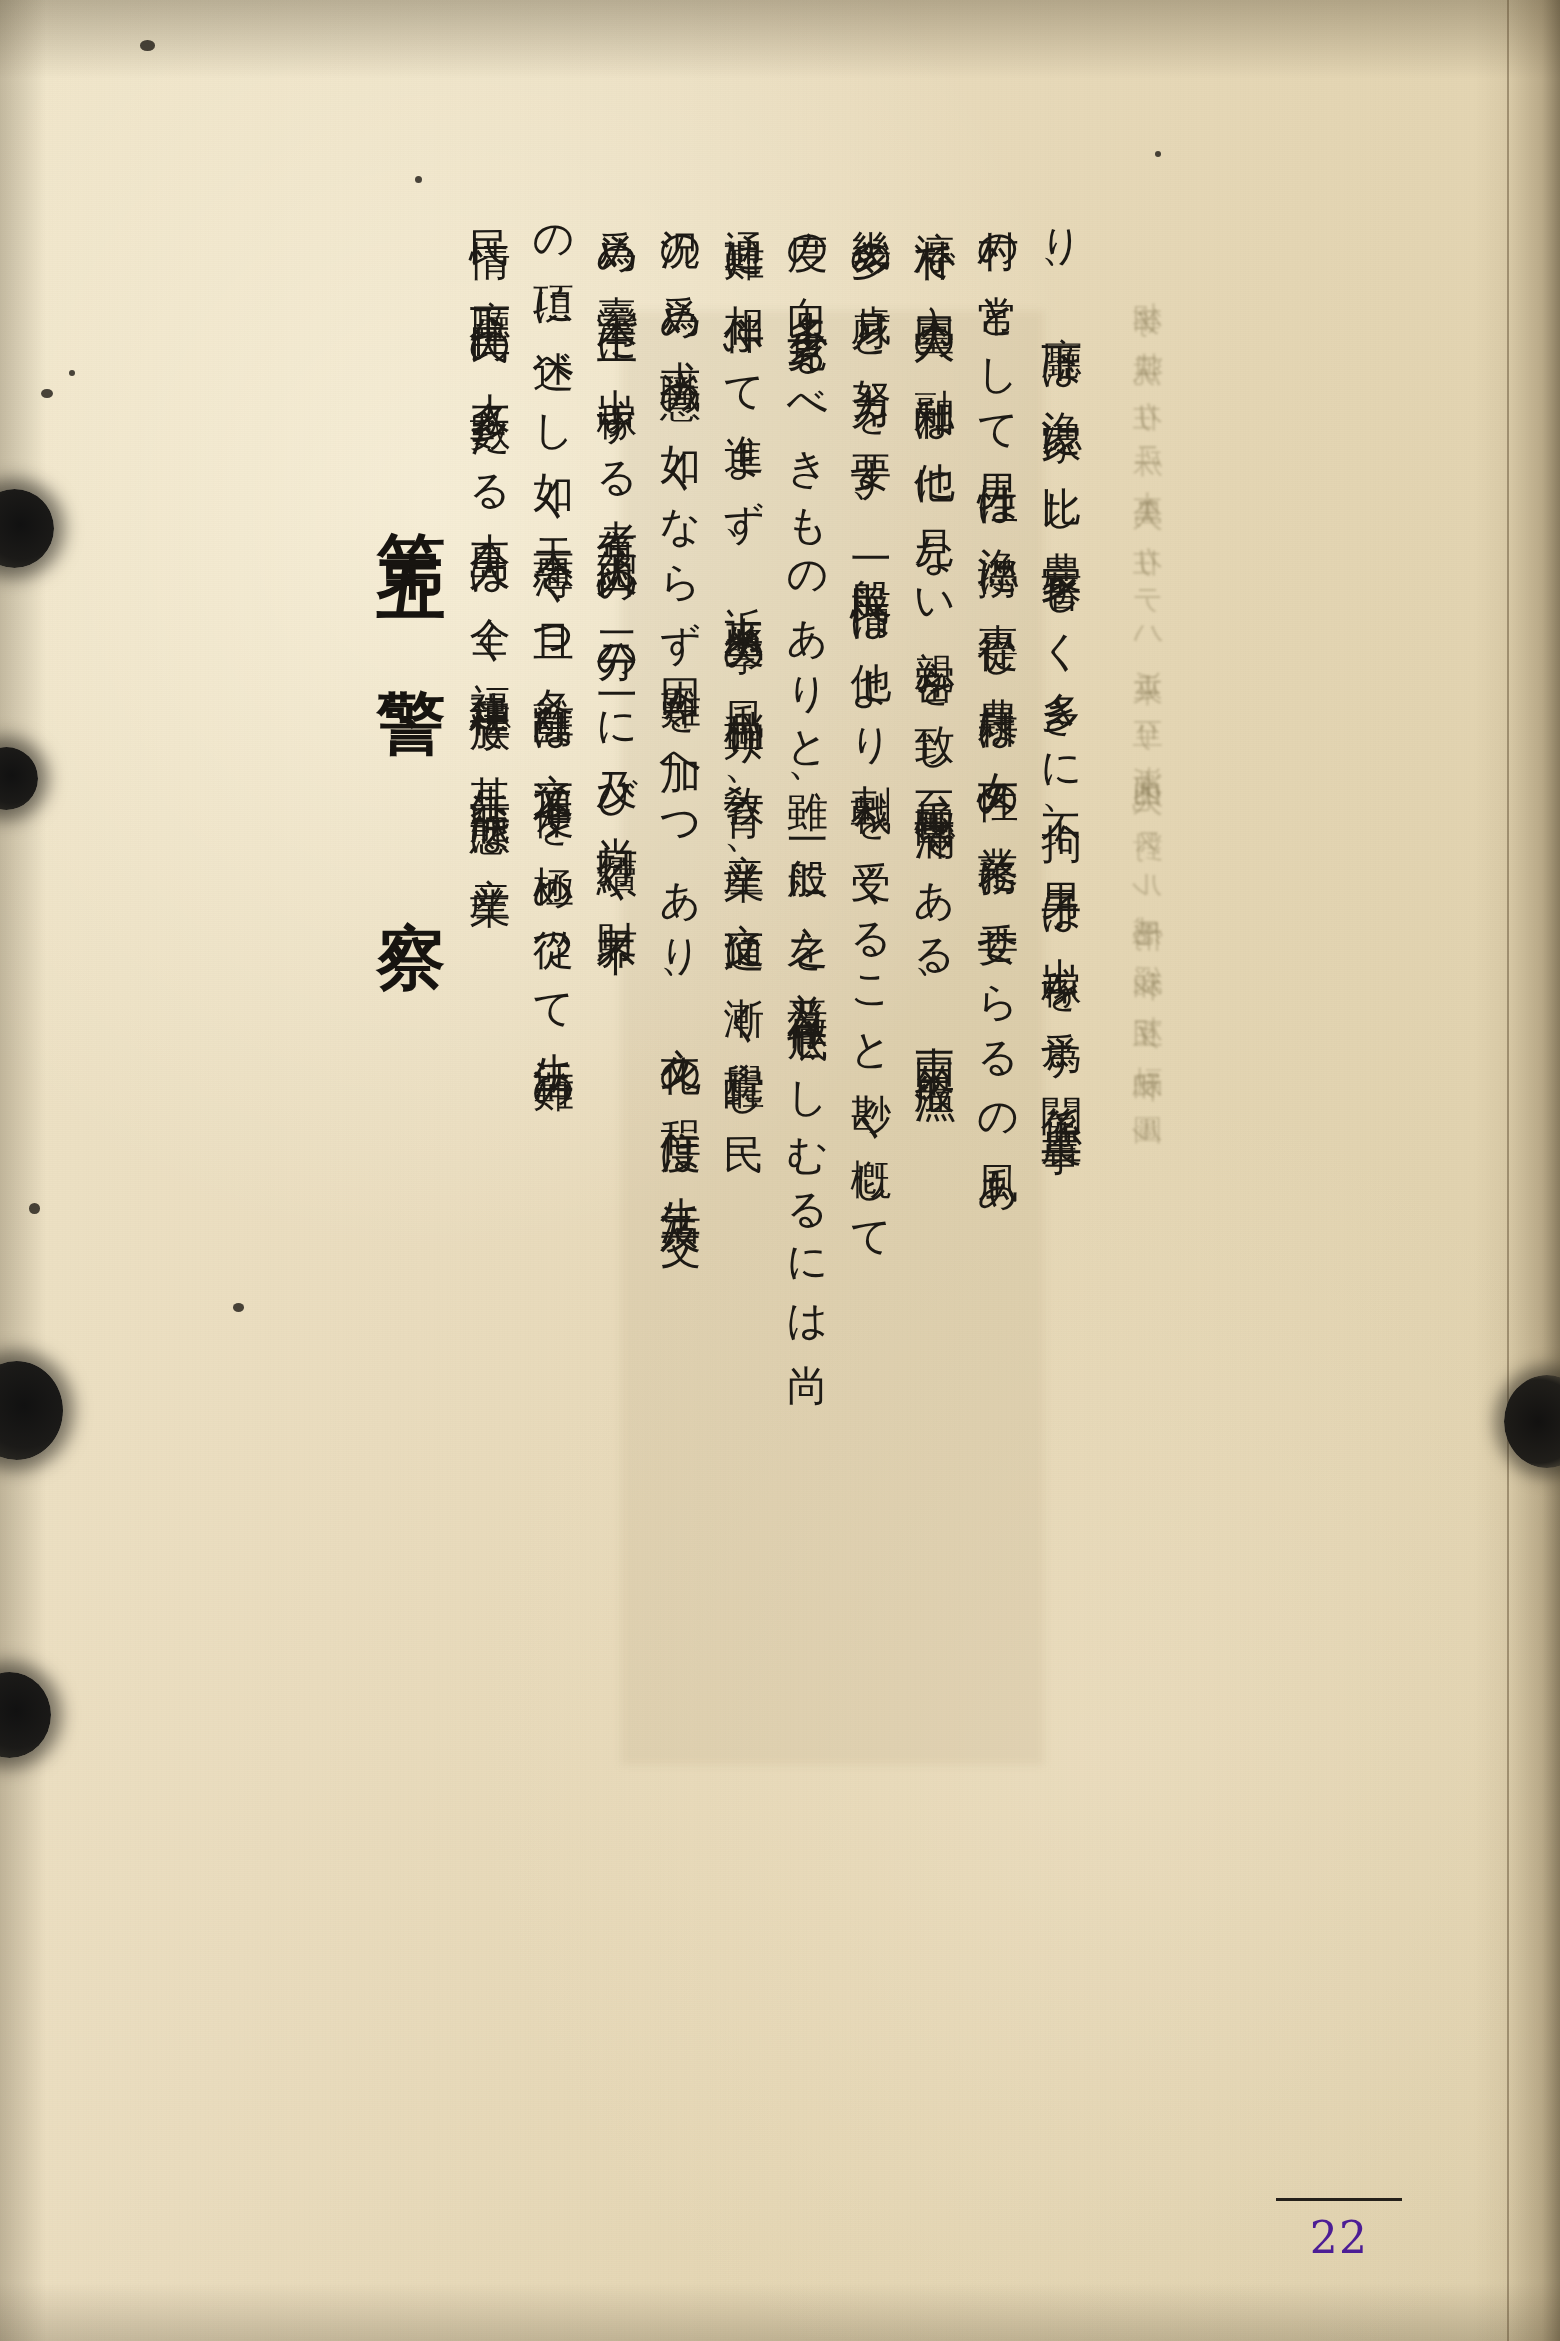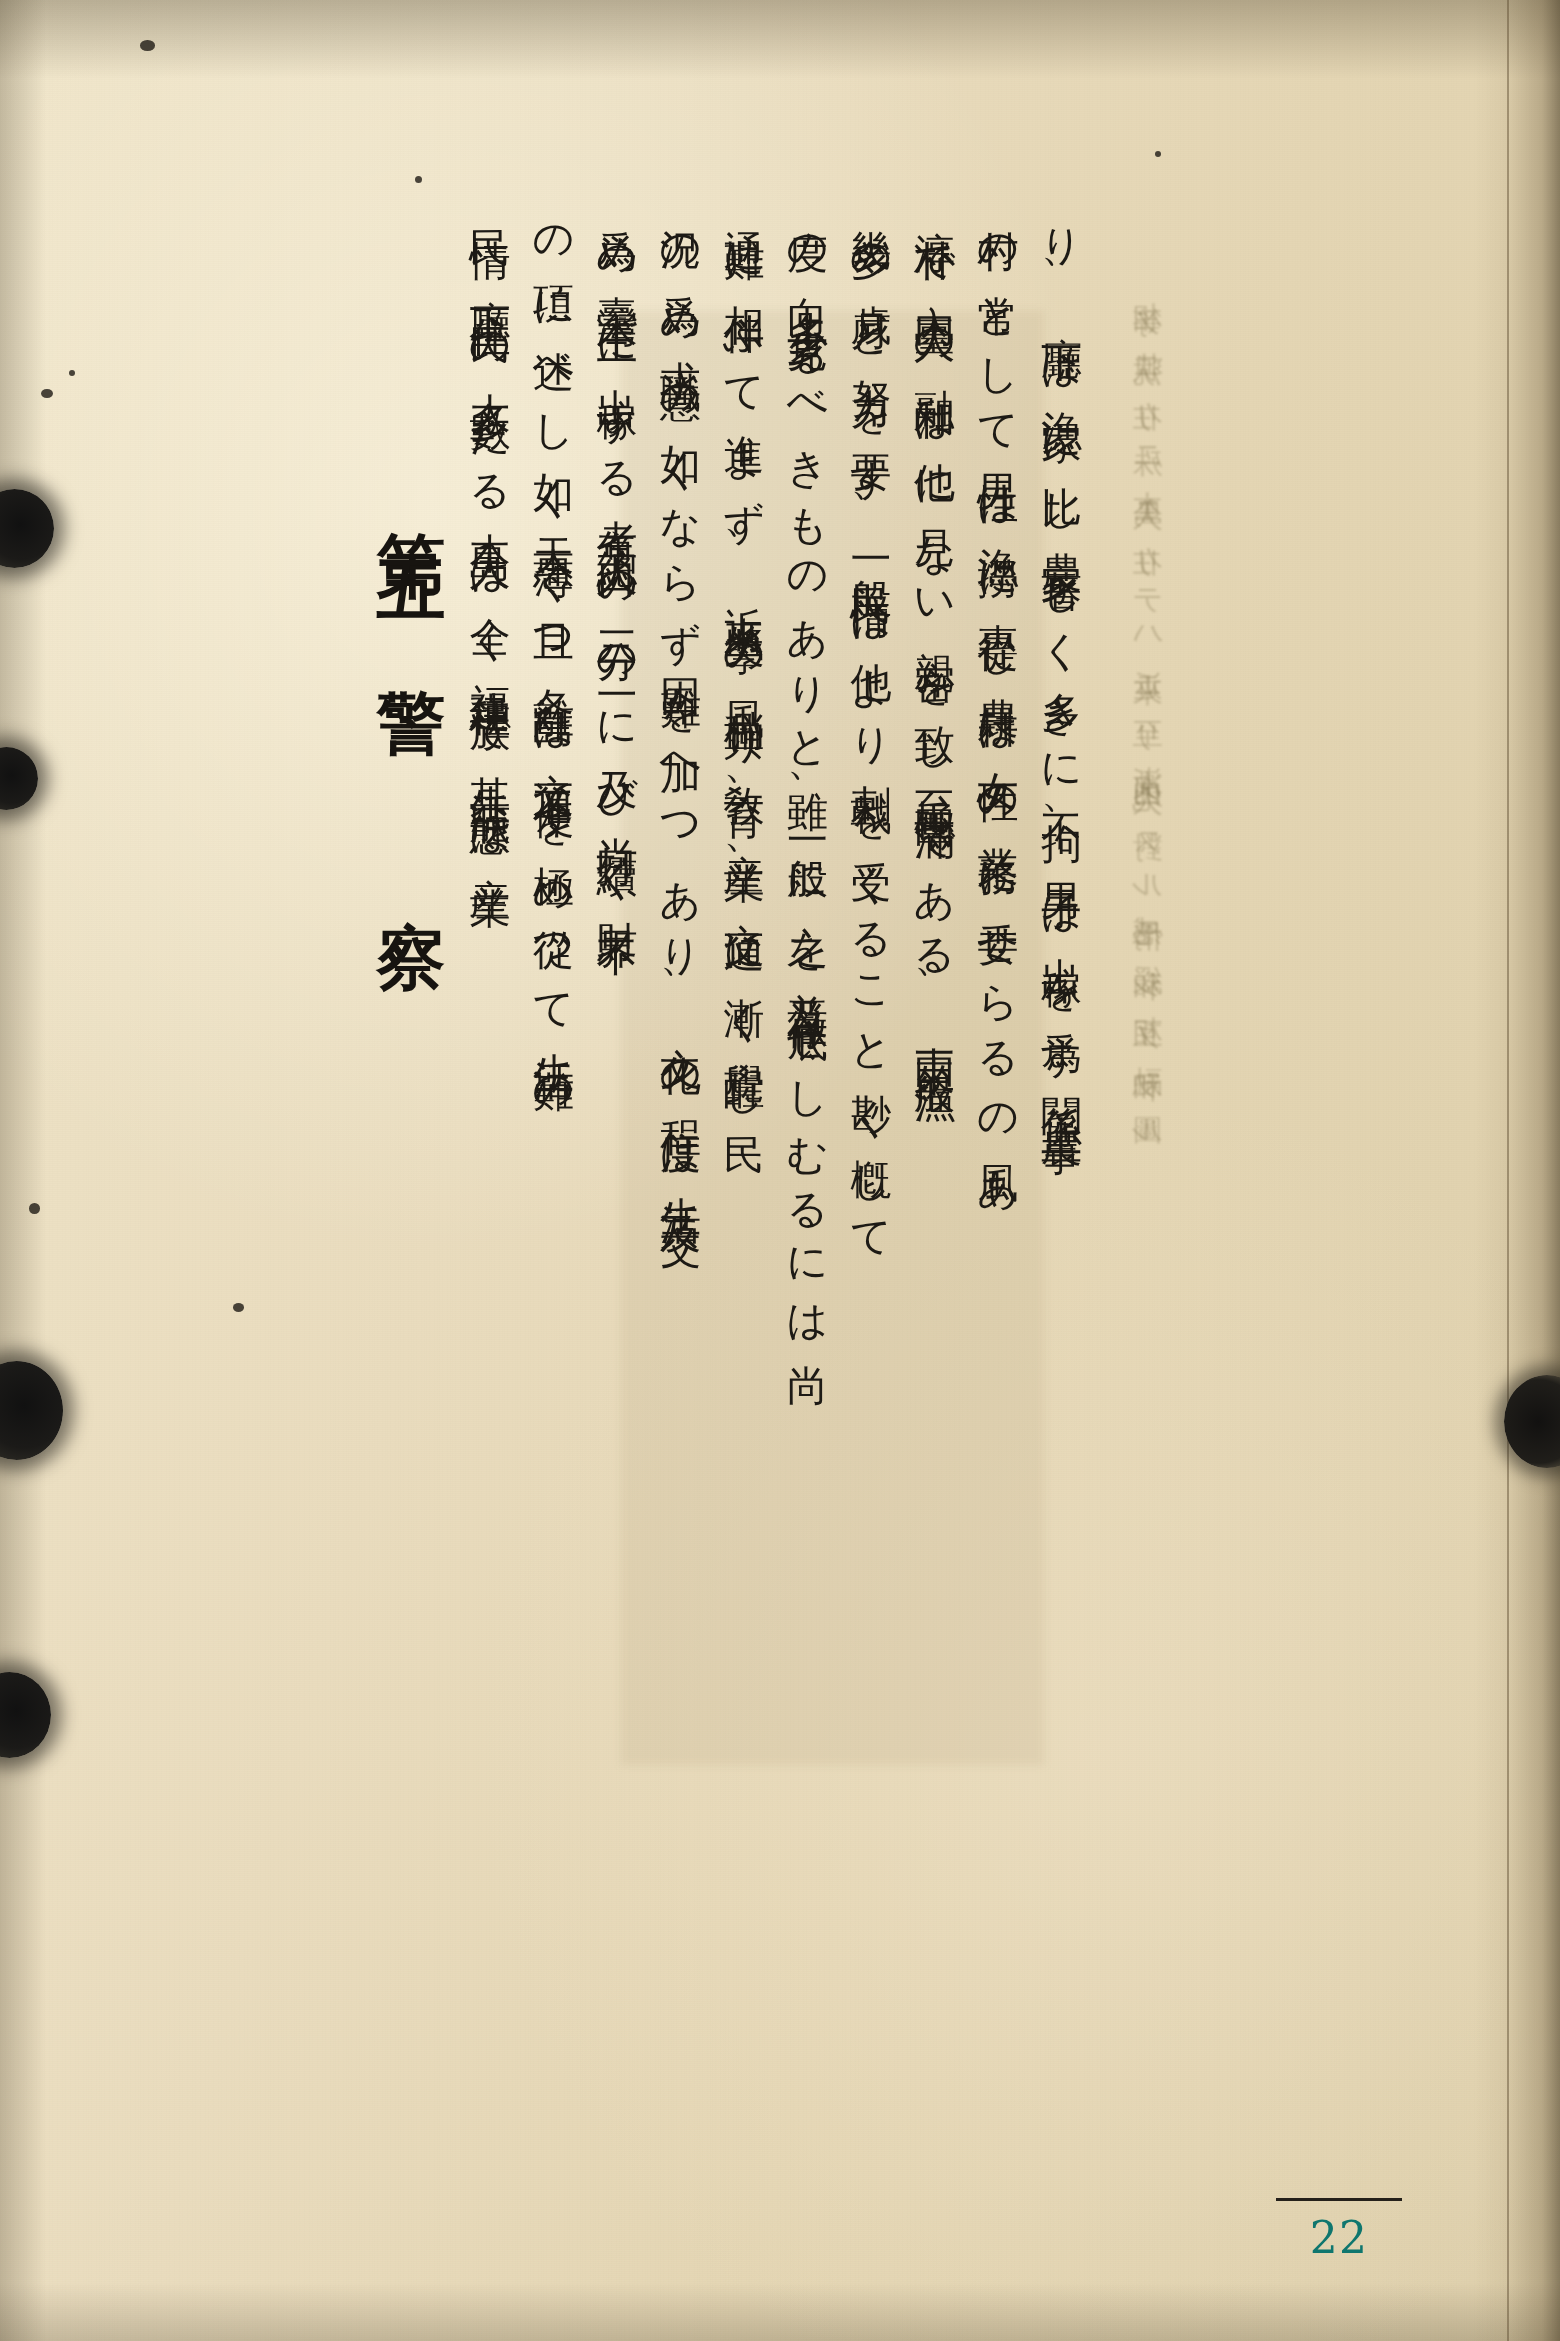--- a/index.html
+++ b/index.html
@@ -167,21 +167,21 @@
   }
 
   
   .pagenum {
     position: absolute;
     right: 159px;
     bottom: 79px;
     width: 126px;
     text-align: center;
     font-size: 44px;
-    color: #0f766e;
+    color: #4c1d95;
     font-family: "DejaVu Serif", serif;
     letter-spacing: 1.3px;
   }
   .pagenum .rule {
     height: 3.3px;
     background: #24201a;
     margin-bottom: 10.6px;
   }
 </style>
 </head>

